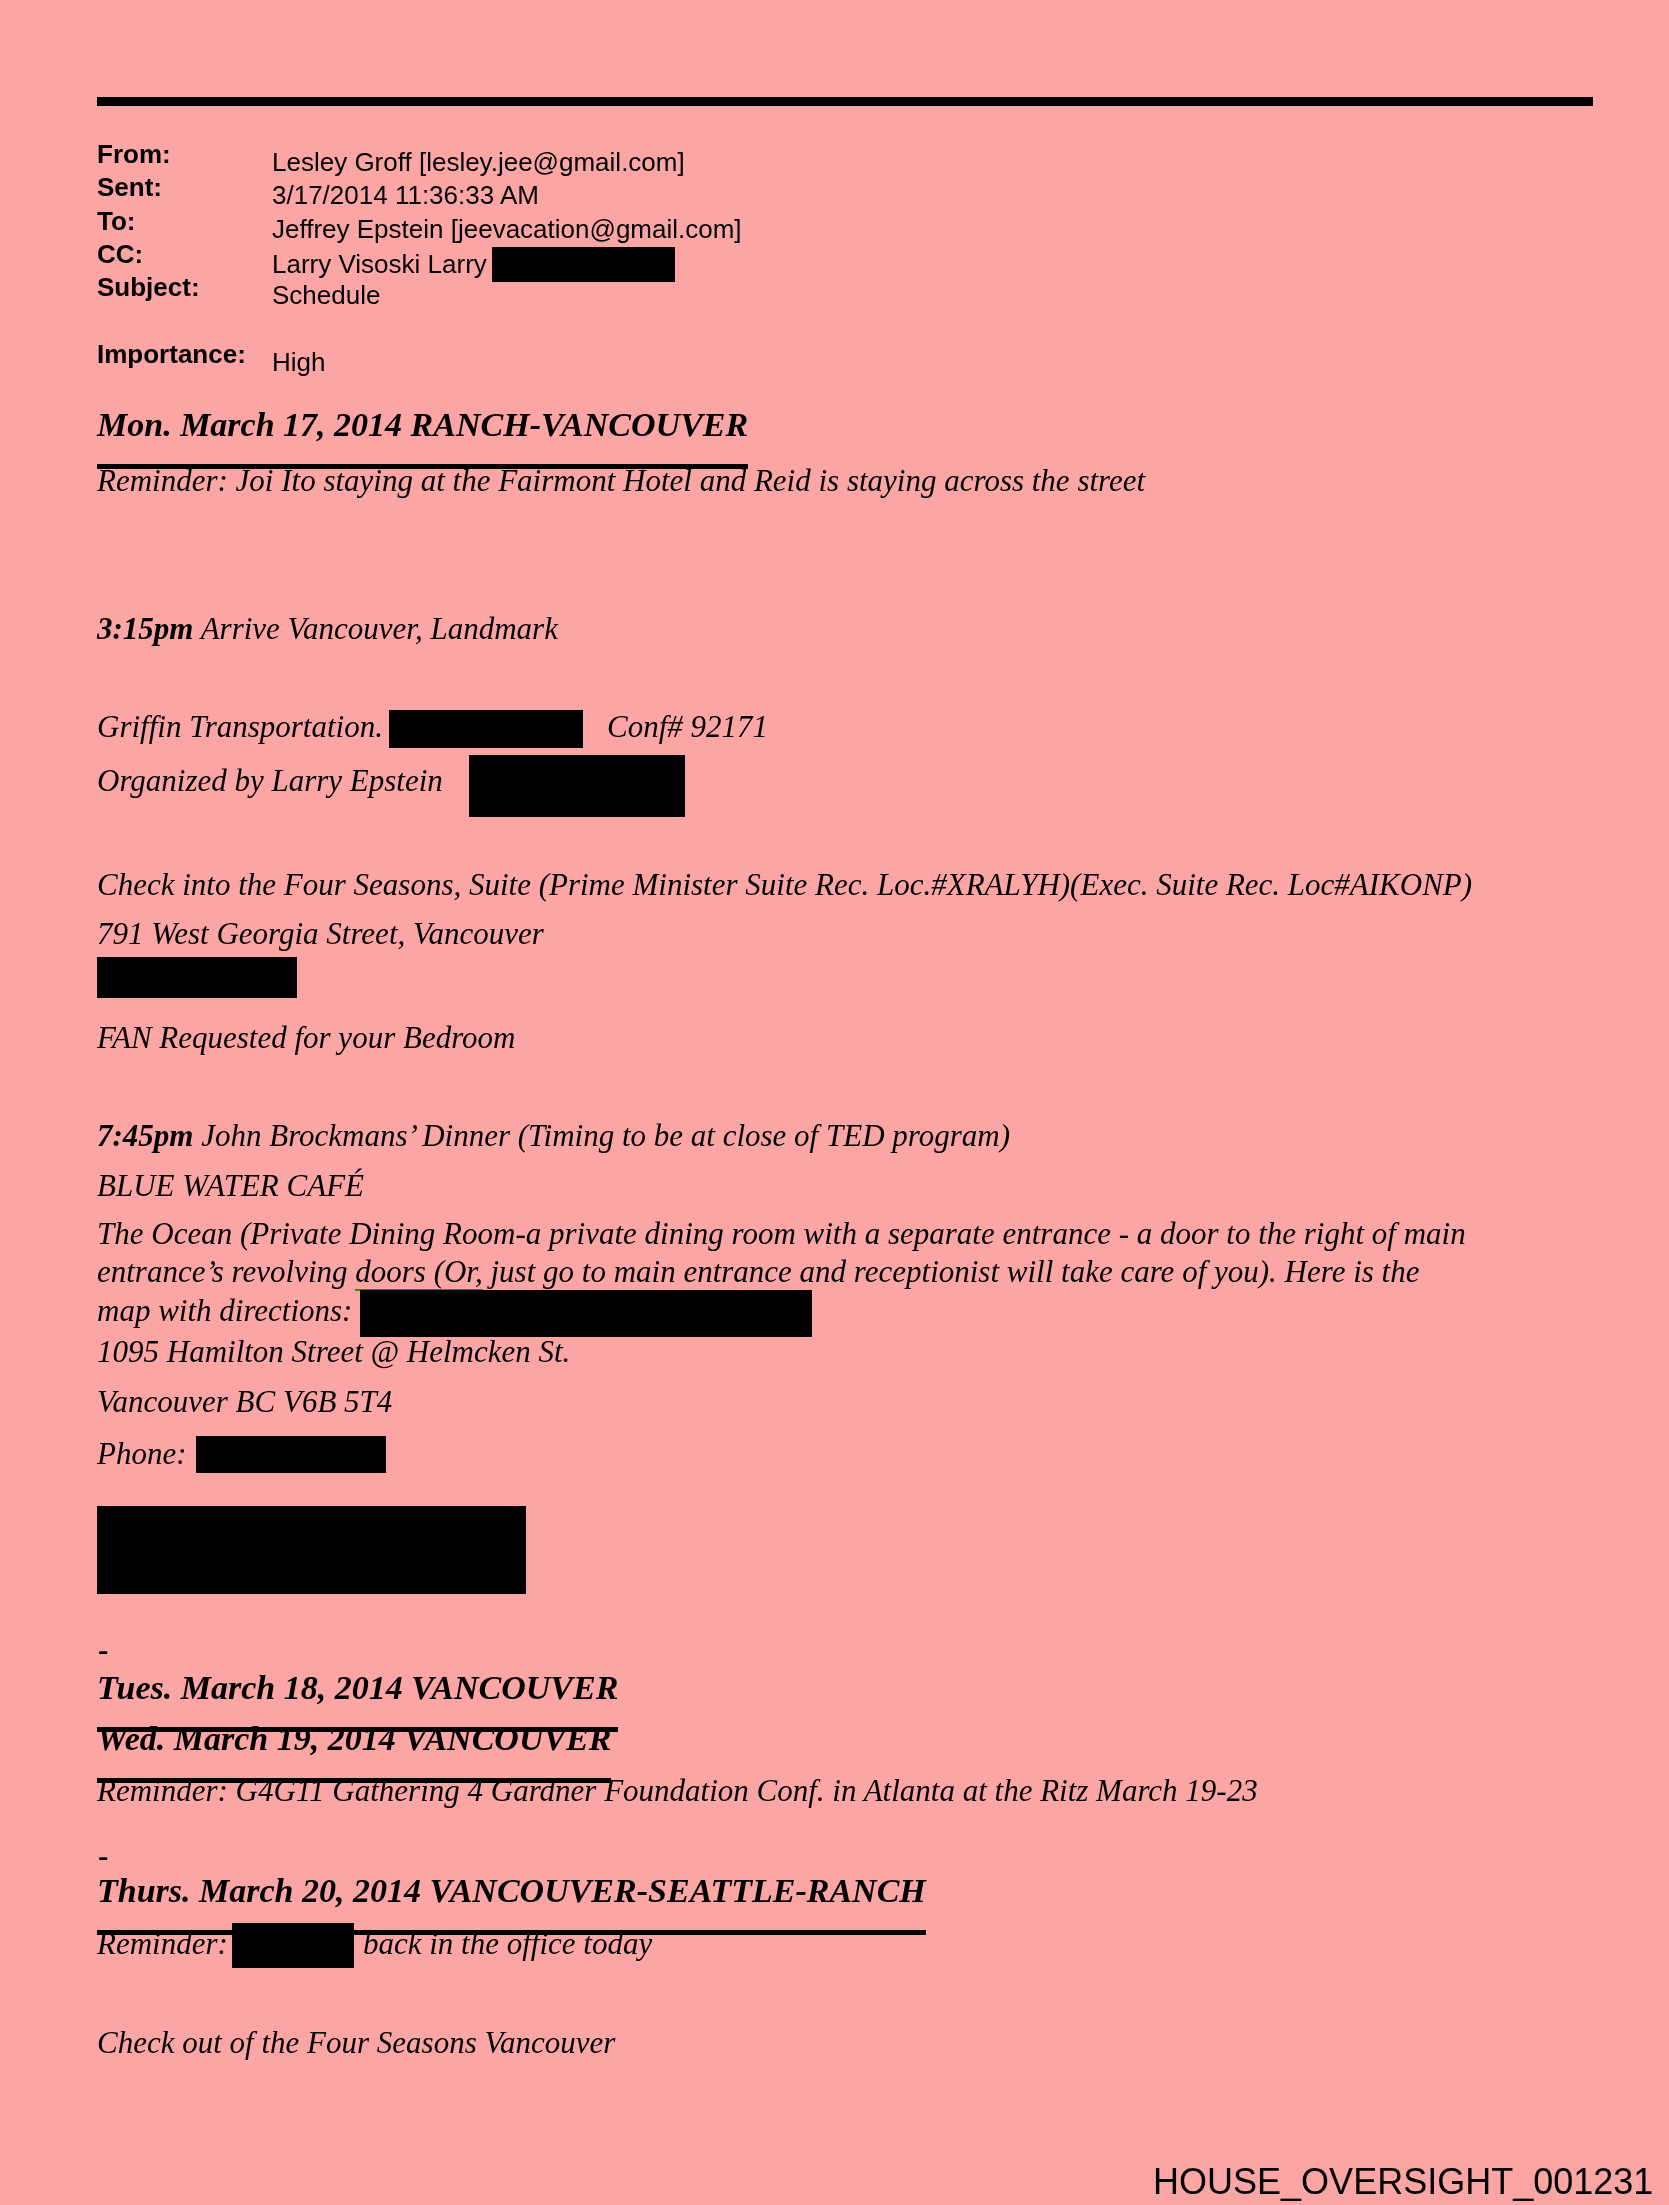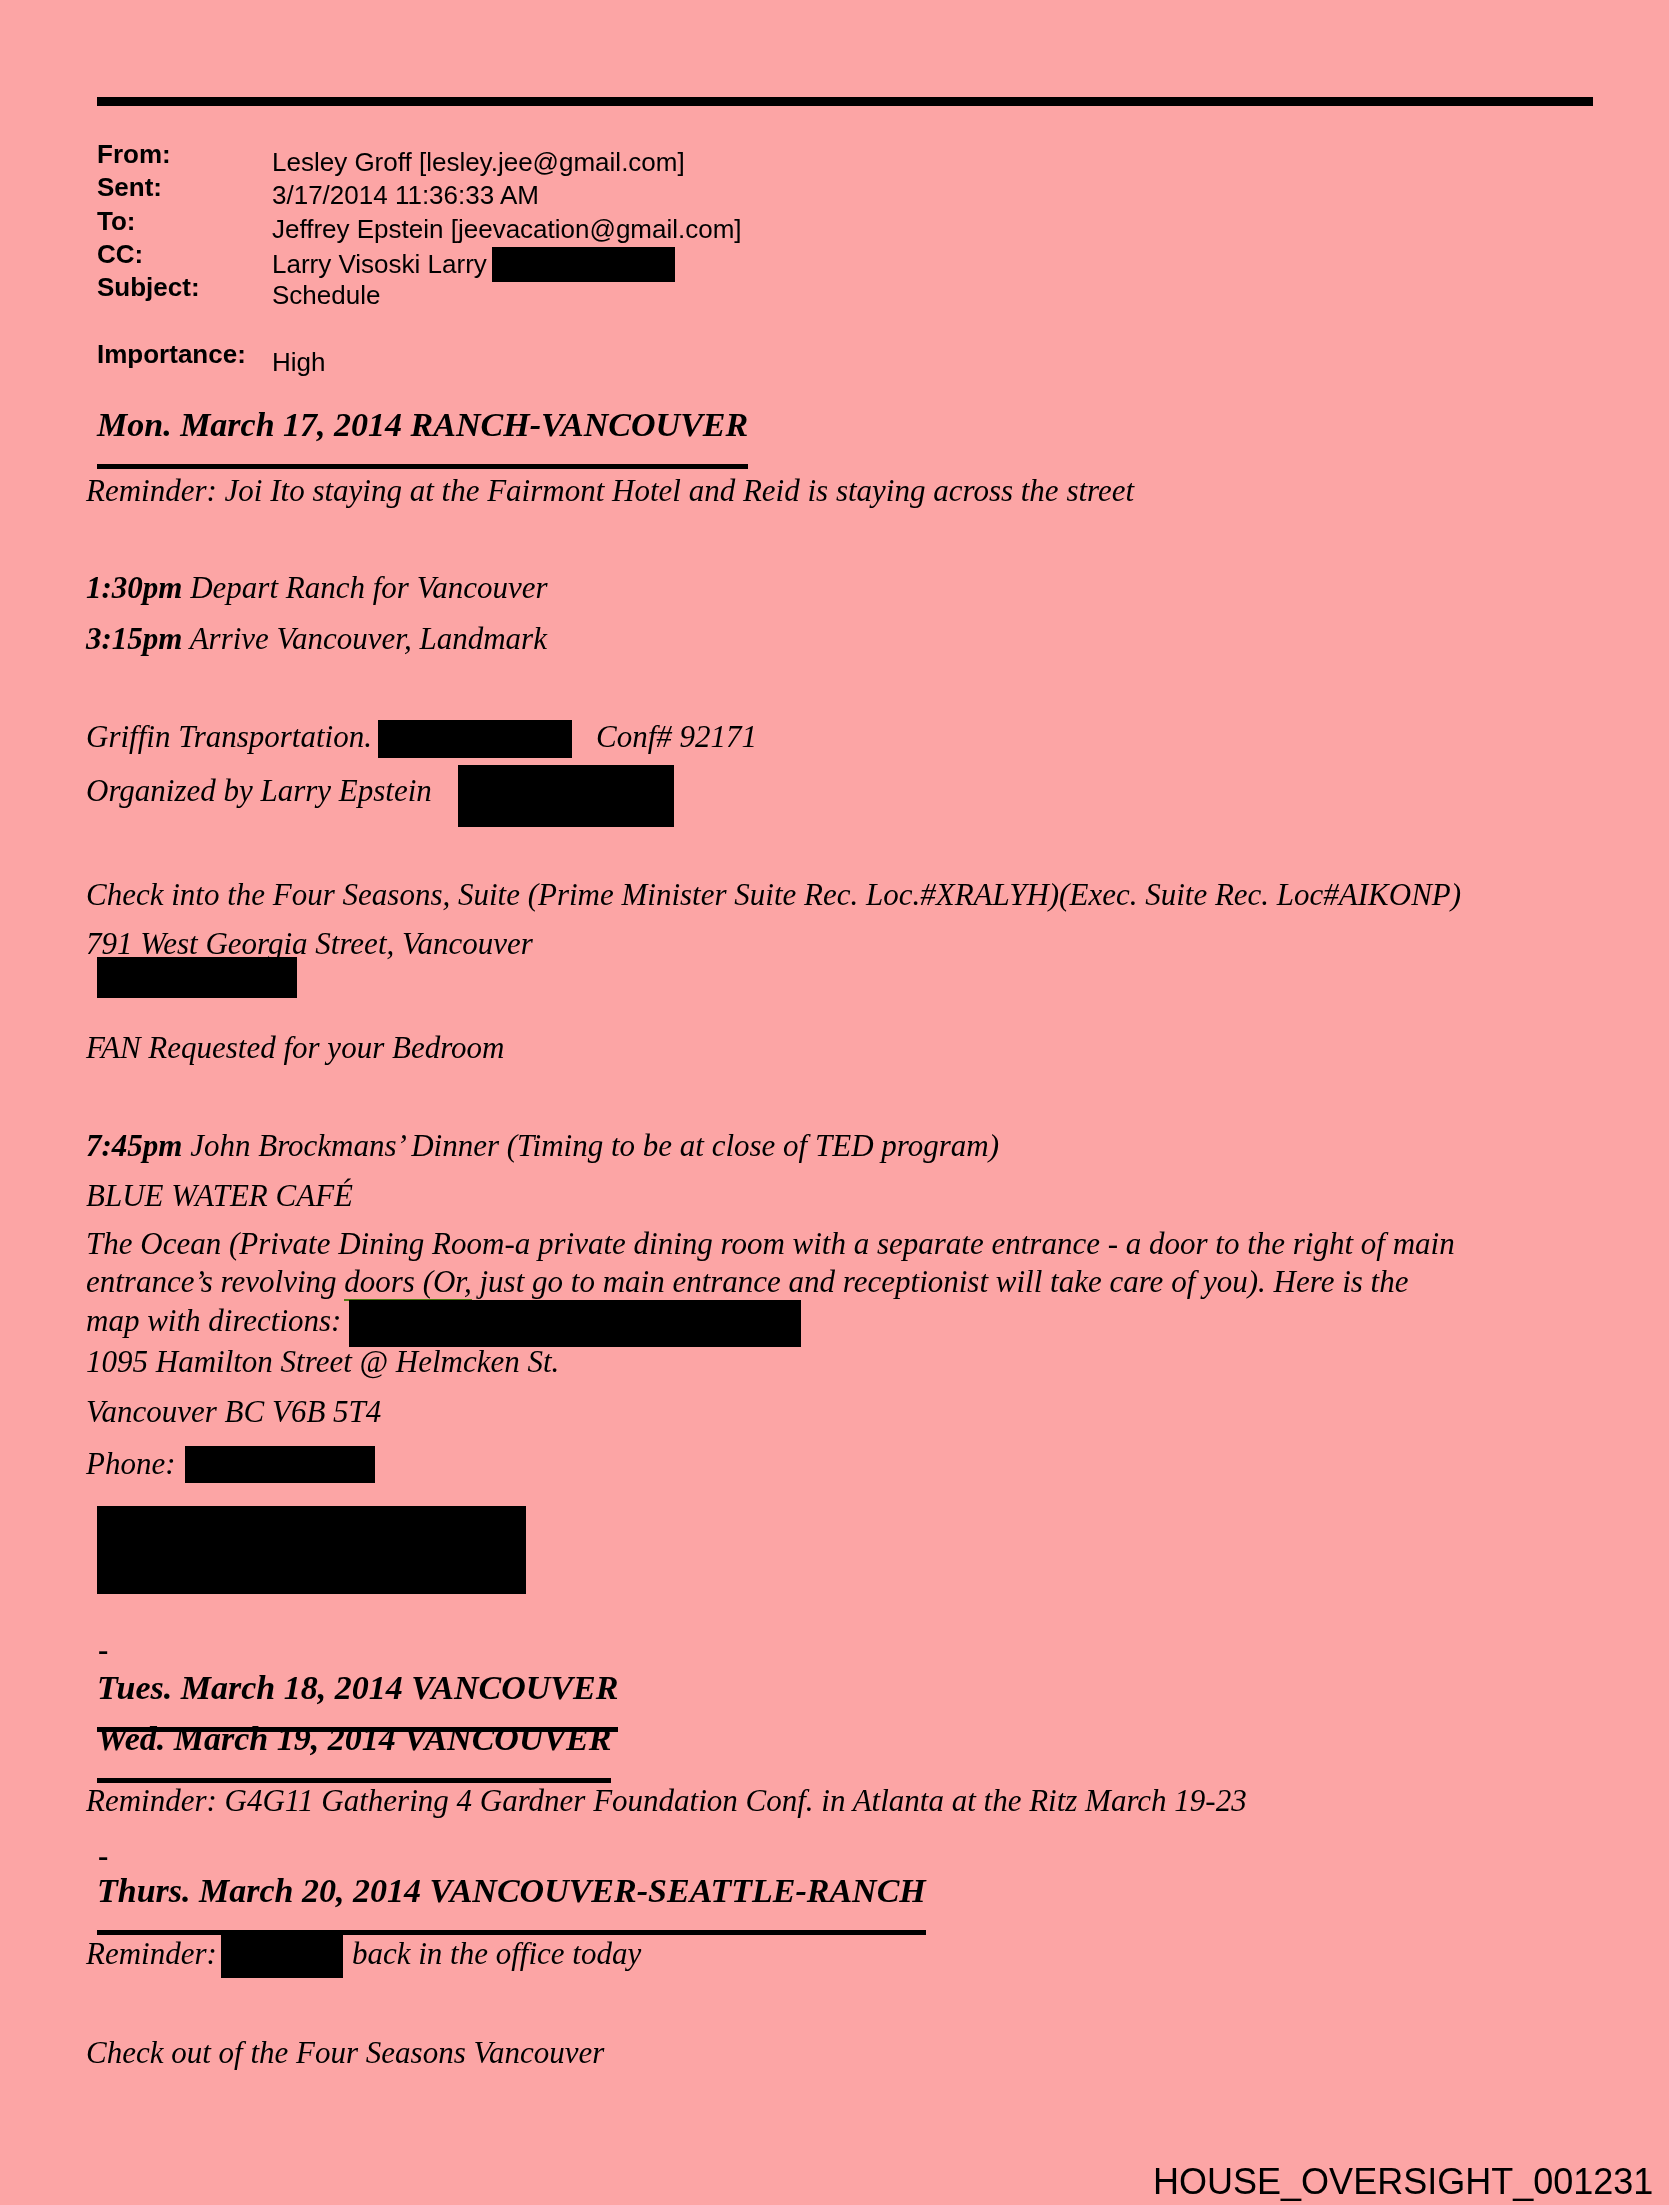--- a/index.html
+++ b/index.html
@@ -25,26 +25,25 @@
     white-space: nowrap;
     font-family: "Liberation Sans", sans-serif;
     font-size: 26px;
     line-height: 31px;
   }
   .hlabel { position: absolute; left: 0; font-weight: bold; }
   .hvalue { position: absolute; left: 175px; margin-top: 8px; }
   
   .line {
     position: absolute;
-    left: 86px;
+    left: 97px;
     white-space: nowrap;
     font-style: italic;
     font-size: 31px;
     line-height: 39px;
-    margin-top: 10px;
   }
   .tight { line-height: 38px; }
   .time { font-weight: bold; }
   .heading {
     position: absolute;
     left: 97px;
     white-space: nowrap;
     font-style: italic;
     font-weight: bold;
     font-size: 34px;
@@ -115,24 +114,20 @@
     <span class="hlabel">Importance:</span>
     <span class="hvalue">High</span>
   </div>
 
   <div class="heading" style="top:406px">
     <span class="hd-text">Mon. March 17, 2014 RANCH-VANCOUVER</span>
   </div>
 
   <div class="line" style="top:461px">Reminder: Joi Ito staying at the Fairmont Hotel and Reid is staying across the street</div>
 
-  <div class="line" style="top:558px">
-    <span class="time">1:30pm</span>
-    <span>Depart Ranch for Vancouver</span>
-  </div>
   <div class="line" style="top:609px">
     <span class="time">3:15pm</span>
     <span>Arrive Vancouver, Landmark</span>
   </div>
 
   <div class="line" style="top:707px">
     <span>Griffin Transportation.</span><span class="bar bar-griffin"></span><span class="conf">Conf# 92171</span>
   </div>
 
   <div class="line" style="top:761px">

